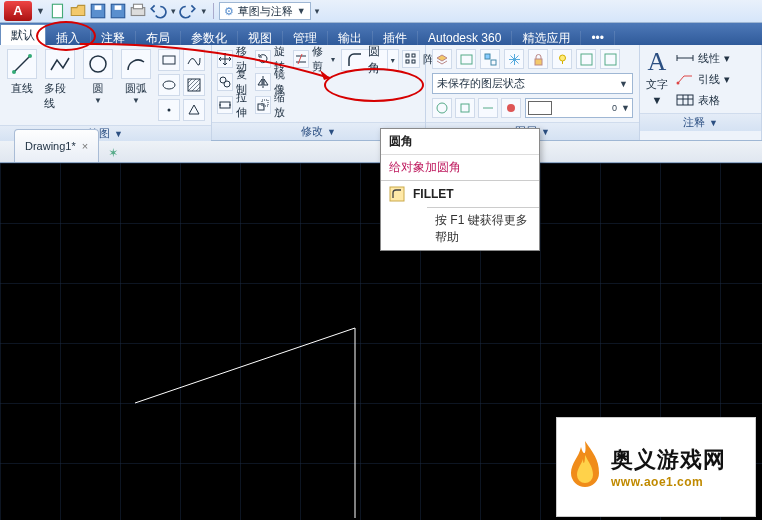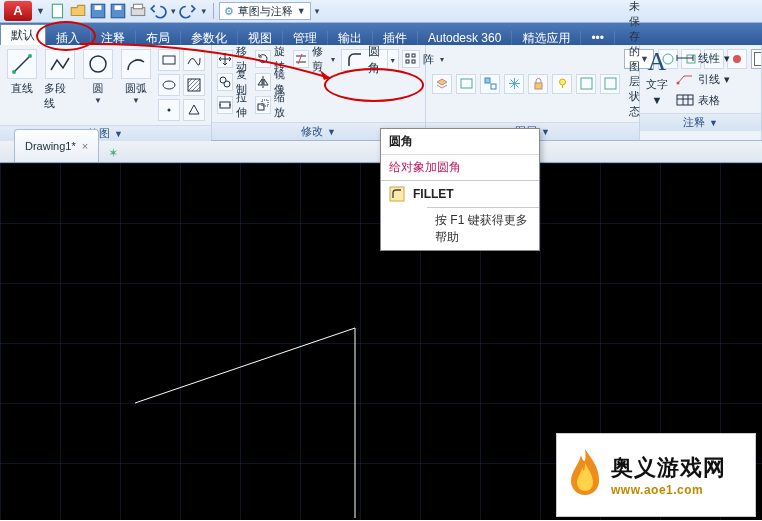--- a/index.html
+++ b/index.html
@@ -39,21 +39,21 @@
   .modrow .dd3 { font-size:8px; color:#345; padding:0 3px; }
   .modcol { display:flex; flex-direction:column; gap:3px; }
 
   .fillet-btn { display:flex; align-items:center; height:22px; border:1px solid #cfdaea; background:#f7faff; padding:0 4px; gap:4px; position:relative; }
   .fillet-btn .ficon svg { width:18px; height:18px; display:block; }
   .fillet-btn .ftxt { font-size:12px; color:#234; }
   .fillet-split { width:14px; height:22px; border:1px solid #cfdaea; border-left:none; background:#f7faff; display:flex; align-items:center; justify-content:center; font-size:8px; color:#345; }
 
   .trimcol { display:flex; flex-direction:row; gap:3px; align-items:flex-start; }
 
-  .layer-body { flex:1; padding:4px 6px; display:flex; gap:4px; }
+  .layer-body { flex:1; padding:4px 6px; display:flex; flex-direction:column; gap:4px; }
   .layer-top { display:flex; gap:4px; align-items:center; }
   .layer-top .lb { width:20px; height:20px; border:1px solid #cfdaea; background:#f7faff; display:flex;align-items:center;justify-content:center; }
   .layer-top .lb svg{width:15px;height:15px;}
   .layer-select { flex:1; height:20px; border:1px solid #9fb7d4; background:#fff; display:flex; align-items:center; padding:0 4px; font-size:11px; color:#234; justify-content:space-between; }
   .layer-props { display:flex; gap:3px; }
   .layer-props .lp { width:20px; height:20px; border:1px solid #cfdaea; background:#f7faff; display:flex;align-items:center;justify-content:center; }
   .layer-props .lp svg{width:14px;height:14px;}
   .layer-combo { flex:1; height:20px; border:1px solid #9fb7d4; background:#fff; display:flex; align-items:center; justify-content:flex-end; padding:0 2px; font-size:9px; color:#345; }
   .layer-combo .sw { width:24px; height:14px; border:1px solid #666; background:#fff; margin-right:auto; }
 
@@ -78,21 +78,21 @@
   .tt-sub { padding:4px 8px; color:#be185d; }
   .tt-sep { height:1px; background:#ccc; }
   .tt-cmd { padding:5px 8px; display:flex; align-items:center; gap:8px; font-weight:bold; }
   .tt-cmd .ci { width:16px;height:16px; }
   .tt-help { padding:4px 8px; color:#333; border-top:1px solid #ccc;margin-left:46px; }
 
   .redcircle1 { position:absolute; left:36px; top:21px; width:60px; height:30px; border:2px solid #d60000; border-radius:50%; z-index:30; pointer-events:none; }
   .redcircle2 { position:absolute; left:324px; top:68px; width:100px; height:34px; border:2px solid #d60000; border-radius:50%; z-index:30; pointer-events:none; }
   .redarrow { position:absolute; left:60px; top:32px; width:320px; height:60px; z-index:29; pointer-events:none; }
 
-  .watermark { position:absolute; right:6px; bottom:4px; width:200px; height:84px; background:#fff; border:1px solid #ccc; display:flex; align-items:center; padding:4px 8px; gap:6px; z-index:25; }
+  .watermark { position:absolute; right:6px; bottom:4px; width:200px; height:100px; background:#fff; border:1px solid #ccc; display:flex; align-items:center; padding:4px 8px; gap:6px; z-index:25; }
   .flame { width:40px; height:60px; }
   .wm-txt { display:flex; flex-direction:column; }
   .wm-main { font-size:22px; font-weight:bold; color:#111; letter-spacing:1px; }
   .wm-url { font-size:12px; color:#c08a00; font-weight:bold; letter-spacing:0.5px; }
 
   .chev{font-size:9px;color:#345;}
 </style>
 </head>
 <body>
 

